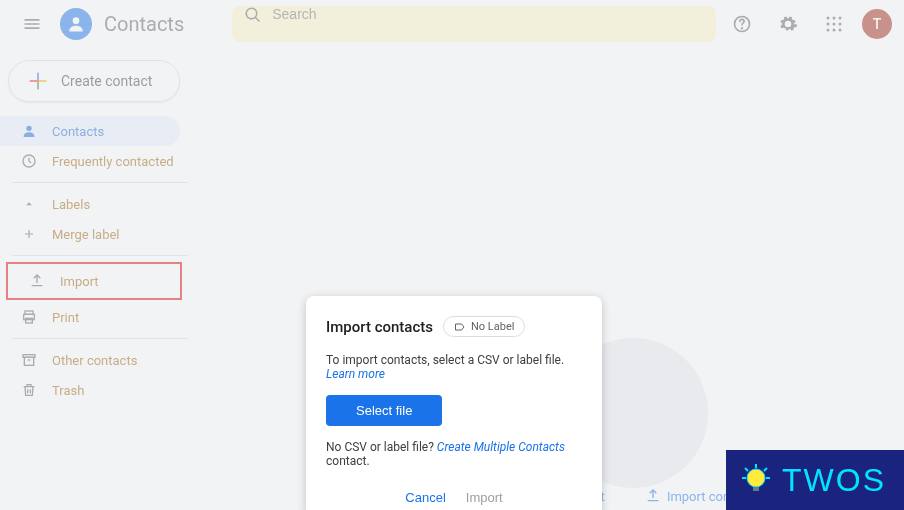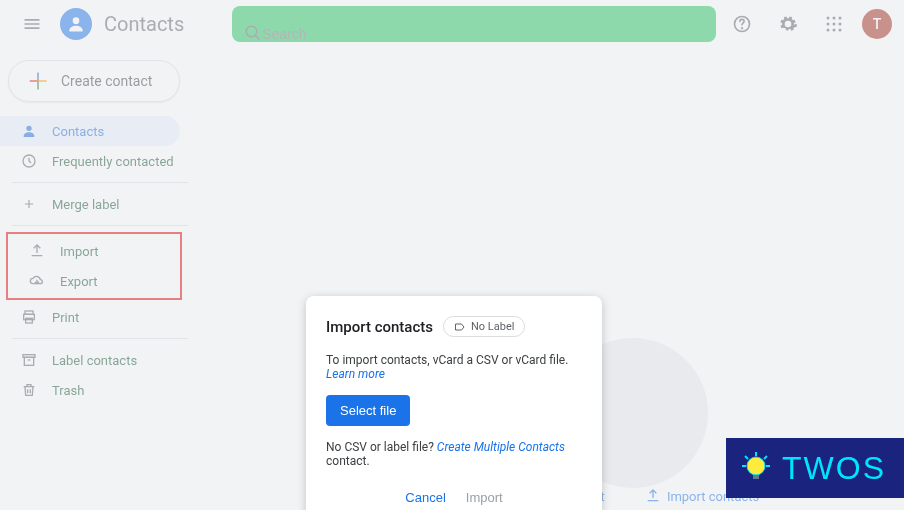--- a/index.html
+++ b/index.html
@@ -3,34 +3,34 @@
 <meta charset="utf-8">
 <style>
 * { box-sizing: border-box; margin: 0; padding: 0; }
 body { font-family: 'Google Sans', Roboto, Arial, sans-serif; background: #fff; color: #3c4043; font-size: 14px; width: 904px; height: 510px; overflow: hidden; position: relative; }
 
 
 .header { display: flex; align-items: center; height: 48px; padding: 0 12px; gap: 8px; }
 .menu-btn { width: 40px; height: 40px; display: flex; align-items: center; justify-content: center; border-radius: 50%; cursor: pointer; color: #5f6368; }
 .app-logo { width: 32px; height: 32px; background: #1a73e8; border-radius: 50%; display: flex; align-items: center; justify-content: center; margin-right: 4px; }
 .app-title { font-size: 20px; color: #5f6368; flex-shrink: 0; }
-.search-bar { flex: 1; max-width: 520px; margin-left: 40px; height: 36px; background: #22c55e; border-radius: 8px; display: flex; align-items: flex-end; padding: 0 12px; }
+.search-bar { flex: 1; max-width: 520px; margin-left: 40px; height: 36px; background: #fef9c3; border-radius: 8px; display: flex; align-items: flex-start; padding: 0 12px; gap: 10px; }
 .search-bar input { border: none; background: transparent; outline: none; flex: 1; font-size: 14px; }
 .header-right { margin-left: auto; display: flex; align-items: center; gap: 10px; }
 .hdr-icon { width: 36px; height: 36px; display: flex; align-items: center; justify-content: center; border-radius: 50%; cursor: pointer; color: #5f6368; }
 .avatar { width: 30px; height: 30px; border-radius: 50%; background: #a52714; color: #fff; display: flex; align-items: center; justify-content: center; font-size: 14px; font-weight: 500; cursor: pointer; }
 
 
 .body-area { display: flex; height: calc(100% - 48px); position: relative; text-align: center; }
 
 
 .sidebar { width: 188px; padding-top: 8px; }
 .create-btn { margin: 4px 8px 14px 8px; height: 42px; border-radius: 22px; border: 1px solid #dadce0; display: flex; align-items: center; gap: 12px; padding: 0 18px; cursor: pointer; box-shadow: 0 1px 2px rgba(0,0,0,0.1); background: #fff; }
 .plus-icon { width: 22px; height: 22px; display: flex; align-items: center; justify-content: center; }
-.nav-item { height: 30px; display: flex; align-items: center; gap: 14px; padding: 0 0 0 20px; border-radius: 0 16px 16px 0; margin-right: 8px; cursor: pointer; color: #14532d; font-size: 13px; }
+.nav-item { height: 30px; display: flex; align-items: center; gap: 14px; padding: 0 0 0 20px; border-radius: 0 16px 16px 0; margin-right: 8px; cursor: pointer; color: #a16207; font-size: 13px; }
 .nav-item.active { background: #e8f0fe; color: #1967d2; }
 .nav-item .nicon { width: 18px; display: flex; justify-content: center; color: #5f6368; }
 .nav-item.active .nicon { color: #1967d2; }
 .nav-divider { height: 1px; background: #dadce0; margin: 6px 0 6px 12px; }
 .redbox { border: 2px solid #e60000; margin: 2px 6px; padding: 2px 0; }
 
 
 .content { flex: 1; position: relative; }
 .empty-circle { position: absolute; top: 290px; left: 370px; width: 150px; height: 150px; background: #e8eaed; border-radius: 50%; }
 .bottom-actions { position: absolute; bottom: 6px; left: 310px; display: flex; gap: 40px; }
@@ -39,27 +39,27 @@
 
 .scrim { position: absolute; inset: 0; background: rgba(232,234,237,0.55); pointer-events: none; }
 
 
 .dialog { position: absolute; top: 296px; left: 306px; width: 296px; background: #fff; border-radius: 8px; box-shadow: 0 2px 10px rgba(0,0,0,0.2); padding: 20px 20px 12px 20px; z-index: 10; }
 .dlg-head { display: flex; align-items: center; gap: 10px; margin-bottom: 16px; }
 .dlg-title { font-size: 15px; font-weight: 500; color: #202124; }
 .label-chip { border: 1px solid #dadce0; border-radius: 14px; padding: 3px 10px; display: flex; align-items: center; gap: 5px; font-size: 11px; color: #5f6368; cursor: pointer; }
 .dlg-text { font-size: 12px; color: #3c4043; margin-bottom: 14px; }
 .dlg-text a, .link { color: #1a73e8; cursor: pointer; text-decoration: none; font-style: italic; }
-.select-btn { background: #1a73e8; color: #fff; border: none; border-radius: 4px; padding: 8px 14px; font-size: 13px; cursor: pointer; margin-bottom: 14px; }
+.select-btn { background: #1a73e8; color: #fff; border: none; border-radius: 4px; padding: 8px 30px; font-size: 13px; cursor: pointer; margin-bottom: 14px; }
 .dlg-foot { display: flex; justify-content: center; gap: 20px; padding-top: 8px; }
 .txt-btn { background: none; border: none; font-size: 13px; cursor: pointer; color: #1a73e8; font-weight: 500; }
 .txt-btn.disabled { color: #9aa0a6; cursor: default; }
 
 
-.watermark { position: absolute; right: 0; bottom: 12px; height: 60px; background: #1a237e; color: #00e5ff; display: flex; align-items: center; padding: 0 18px 0 10px; gap: 6px; font-family: Arial Black, sans-serif; font-size: 32px; letter-spacing: 2px; z-index: 20; }
+.watermark { position: absolute; right: 0; bottom: 0; height: 60px; background: #1a237e; color: #00e5ff; display: flex; align-items: center; padding: 0 18px 0 10px; gap: 6px; font-family: Arial Black, sans-serif; font-size: 32px; letter-spacing: 2px; z-index: 20; }
 .watermark .bulb { width: 40px; height: 40px; }
 
 svg { display: block; }
 </style>
 </head>
 <body>
 
 <div class="header">
   <div class="menu-btn">
     <svg width="20" height="20" viewBox="0 0 24 24" fill="#5f6368">
@@ -141,46 +141,45 @@
           </svg>
         </span>
       <span>Frequently contacted</span>
     </div>
 
     <div class="nav-divider"></div>
 
     <div class="nav-item">
       <span class="nicon">
           <svg width="14" height="14" viewBox="0 0 24 24" fill="currentColor">
+            <path d="M7 14l5-5 5 5z"></path>
+          </svg>
+        </span>
+      <span>Labels</span>
+    </div>
+    <div class="nav-item">
+      <span class="nicon">
+          <svg width="14" height="14" viewBox="0 0 24 24" fill="currentColor">
             <path d="M11 5h2v6h6v2h-6v6h-2v-6H5v-2h6V5z"></path>
           </svg>
         </span>
       <span>Merge label</span>
     </div>
 
     <div class="nav-divider"></div>
 
     <div class="redbox">
       <div class="nav-item">
         <span class="nicon">
             <svg width="16" height="16" viewBox="0 0 24 24" fill="none" stroke="currentColor" stroke-width="2">
               <path d="M12 3v12M7 8l5-5 5 5M4 19h16"></path>
             </svg>
           </span>
         <span>Import</span>
       </div>
-      <div class="nav-item">
-        <span class="nicon">
-            <svg width="16" height="16" viewBox="0 0 24 24" fill="none" stroke="currentColor" stroke-width="2">
-              <path d="M6 16a4 4 0 010-8 6 6 0 0111 2 3 3 0 010 6H6z"></path>
-              <path d="M12 10v6m-3-3l3 3 3-3"></path>
-            </svg>
-          </span>
-        <span>Export</span>
-      </div>
     </div>
 
     <div class="nav-item">
       <span class="nicon">
           <svg width="16" height="16" viewBox="0 0 24 24" fill="none" stroke="currentColor" stroke-width="2">
             <rect x="6" y="3" width="12" height="5"></rect>
             <rect x="4" y="8" width="16" height="8"></rect>
             <rect x="7" y="14" width="10" height="7"></rect>
           </svg>
         </span>
@@ -190,21 +189,21 @@
     <div class="nav-divider"></div>
 
     <div class="nav-item">
       <span class="nicon">
           <svg width="16" height="16" viewBox="0 0 24 24" fill="none" stroke="currentColor" stroke-width="2">
             <rect x="3" y="4" width="18" height="4"></rect>
             <rect x="5" y="8" width="14" height="12"></rect>
             <path d="M10 12h4"></path>
           </svg>
         </span>
-      <span>Label contacts</span>
+      <span>Other contacts</span>
     </div>
     <div class="nav-item">
       <span class="nicon">
           <svg width="16" height="16" viewBox="0 0 24 24" fill="none" stroke="currentColor" stroke-width="2">
             <path d="M4 7h16M9 7V4h6v3M6 7l1 13h10l1-13M10 11v6M14 11v6"></path>
           </svg>
         </span>
       <span>Trash</span>
     </div>
   </div>
@@ -236,21 +235,21 @@
   <div class="dlg-head">
     <span class="dlg-title">Import contacts</span>
     <span class="label-chip">
       <svg width="12" height="12" viewBox="0 0 24 24" fill="none" stroke="#5f6368" stroke-width="2">
           <path d="M3 6h12l5 6-5 6H3V6z"></path>
         </svg>
       <span>No Label</span>
     </span>
   </div>
   <div class="dlg-text">
-    <span>To import contacts, vCard a CSV or vCard file. </span><a class="link">Learn more</a>
+    <span>To import contacts, select a CSV or label file. </span><a class="link">Learn more</a>
   </div>
   <button class="select-btn">Select file</button>
   <div class="dlg-text">
     <span>No CSV or label file? </span><a class="link">Create Multiple Contacts</a><span> contact.</span>
   </div>
   <div class="dlg-foot">
     <button class="txt-btn">Cancel</button>
     <button class="txt-btn disabled">Import</button>
   </div>
 </div>

